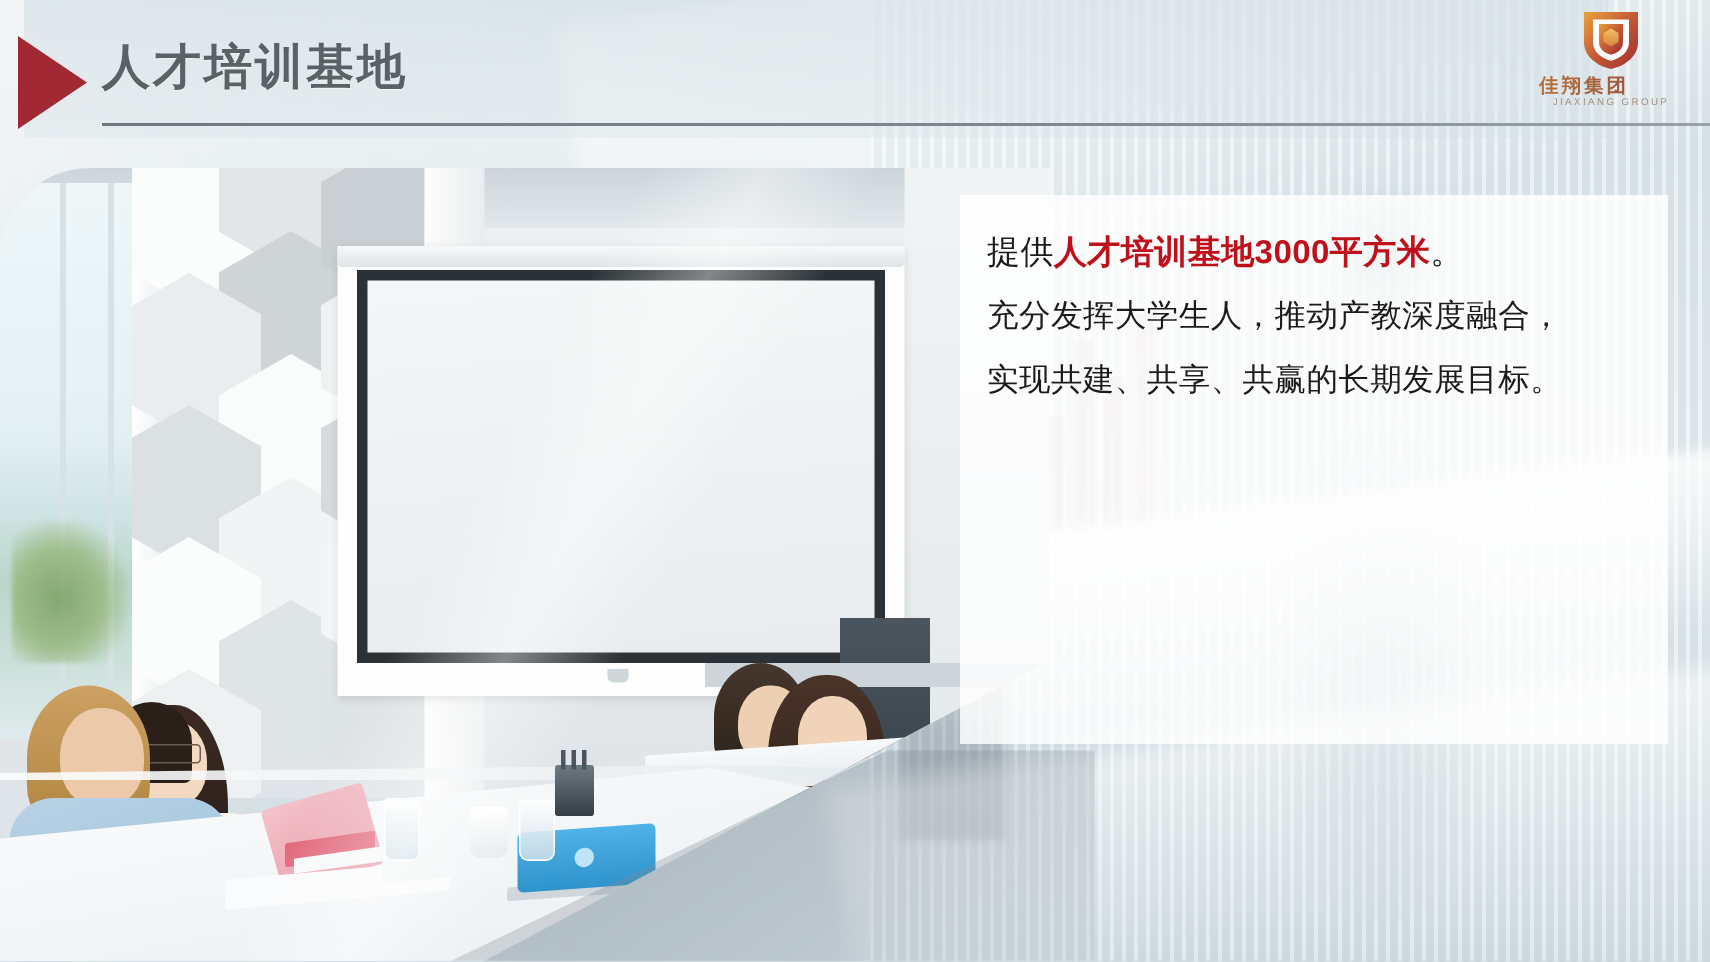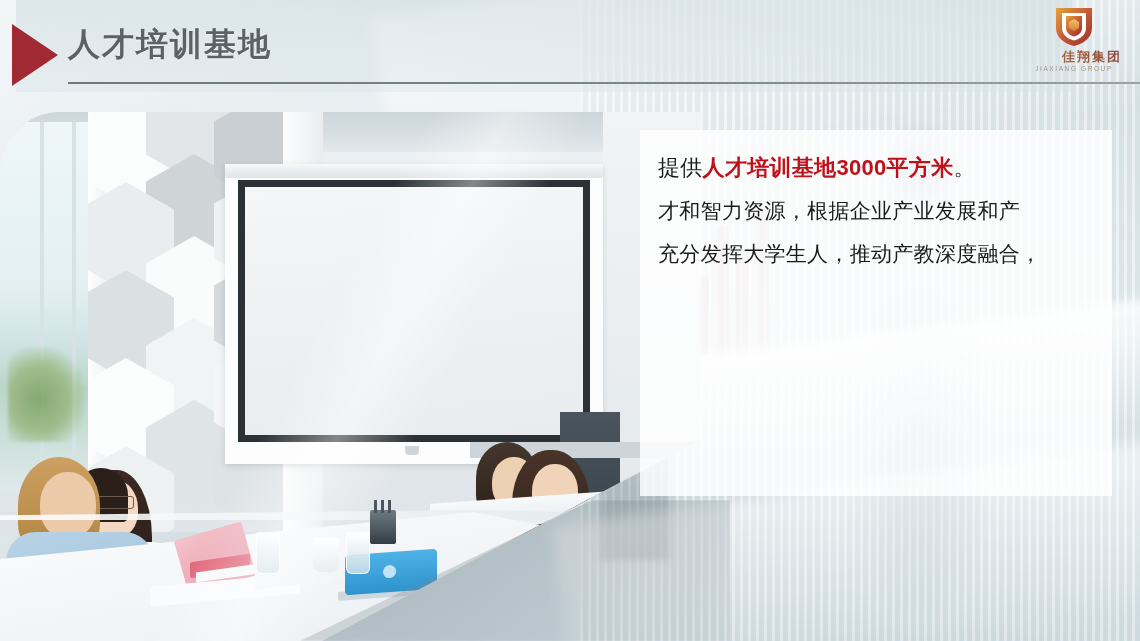--- a/index.html
+++ b/index.html
@@ -48,21 +48,21 @@
           background:#a12934;
           clip-path:polygon(0% 0%, 100% 50%, 0% 100%);}
   .hdr-title{position:absolute;left:52px;top:28px;font-size:32px;font-weight:bold;
           color:#5c6166;letter-spacing:2px;line-height:1;text-shadow:0 1px 0 rgba(255,255,255,.5);}
   .hdr-rule{position:absolute;left:52px;top:82px;width:1088px;height:1.5px;
           background:linear-gradient(90deg,#6f787e 0%, #7d868c 55%, #9aa3a8 100%);}
 
   
   .logo{position:absolute;right:18px;top:4px;width:96px;height:78px;}
   .logo .shieldwrap{position:absolute;left:50%;top:0;transform:translateX(-50%);width:44px;height:44px;}
-  .logo .logo-cn{position:absolute;left:0;top:44px;width:96px;text-align:right;
+  .logo .logo-cn{position:absolute;left:0;top:44px;width:96px;text-align:left;
           font-size:13px;font-weight:bold;color:#8e5c3e;letter-spacing:2px;
           background:linear-gradient(90deg,#b5723c,#8e4a3c);-webkit-background-clip:text;background-clip:text;color:transparent;}
   .logo .logo-en{position:absolute;left:0;top:61px;width:96px;text-align:center;
           font-size:6.5px;color:#a4907f;letter-spacing:1.6px;}
 
   
   .photo{position:absolute;left:0;top:112px;width:700px;height:529px;
          border-top-left-radius:60px;overflow:hidden;
          clip-path:polygon(0% 0%, 100% 0%, 100% 62%, 46% 100%, 0% 100%);}
 
@@ -325,18 +325,18 @@
     </div>
     <div class="logo-cn">佳翔集团</div>
     <div class="logo-en">JIAXIANG GROUP</div>
   </div>
 
   <div class="panel">
     <div class="panel-inner">
       <div class="tline first nowrap">
         <span>提供</span><span class="em">人才培训基地3000平方米</span><span>。</span>
       </div>
-      <div class="tline nowrap">才和智力资源，根据企业产业发展和产</div>
       <div class="tline nowrap">充分发挥大学生人，推动产教深度融合，</div>
+      <div class="tline nowrap">实现共建、共享、共赢的长期发展目标。</div>
     </div>
   </div>
 
 </div>
 
 </body></html>

